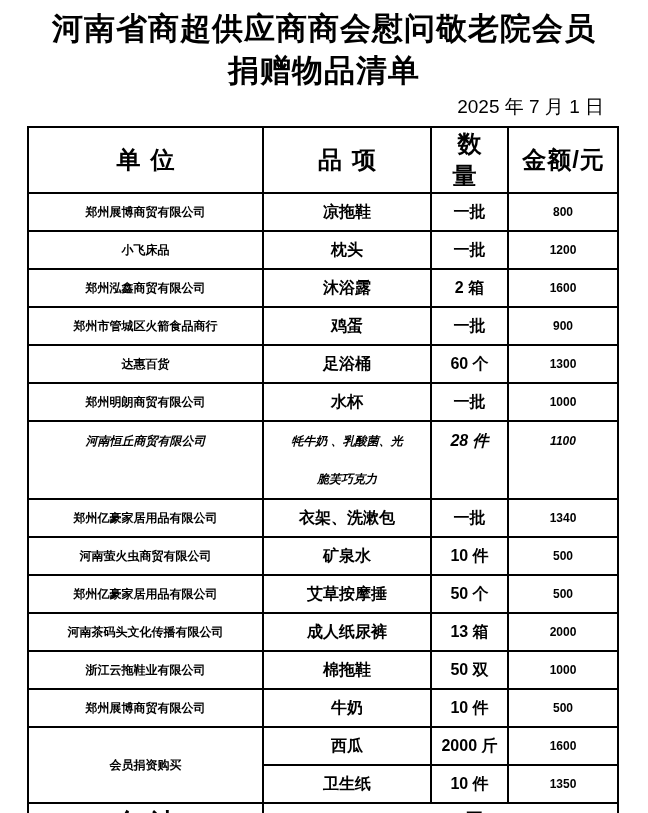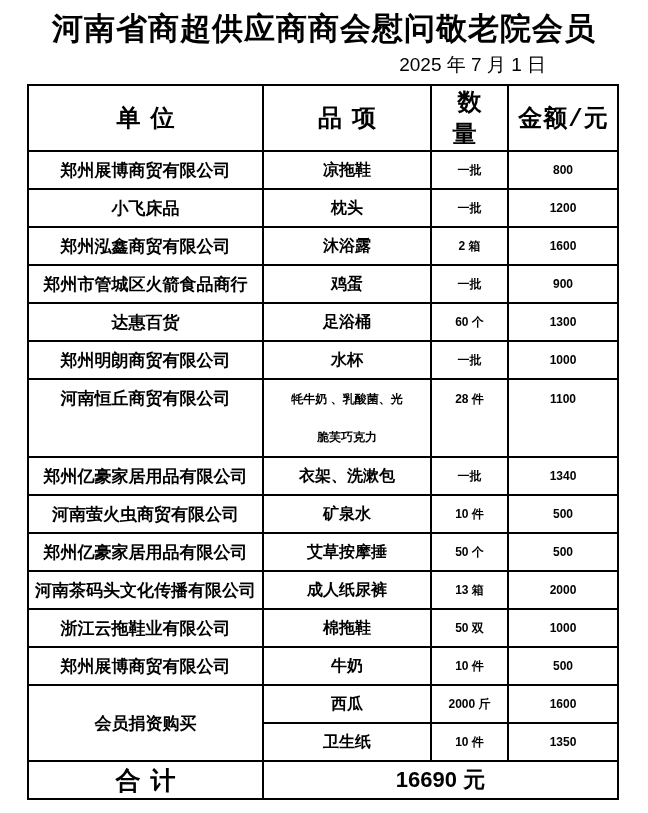--- a/index.html
+++ b/index.html
@@ -20,21 +20,21 @@
     font-size: 31px;
     line-height: 42px;
     padding-top: 8px;
     font-family: "Liberation Serif", serif;
     letter-spacing: 1px;
   }
   .title .line { display: block; }
 
   .date {
     text-align: right;
-    padding-right: 102px;
+    padding-right: 44px;
     font-size: 19px;
     font-weight: normal;
     margin-top: 2px;
     margin-bottom: 6px;
     font-family: "Liberation Sans", sans-serif;
   }
 
   table.donation {
     border-collapse: collapse;
     table-layout: fixed;
@@ -44,33 +44,33 @@
   table.donation td, table.donation th {
     border: 2px solid #000000;
     text-align: center;
     vertical-align: middle;
     font-weight: bold;
     padding: 0;
     overflow: hidden;
   }
   tr.header-row { height: 40px; }
   tr.data-row { height: 38px; }
-  tr.tall-row { height: 75px; }
+  tr.tall-row { height: 75px; font-style: italic; }
   tr.total-row { height: 38px; }
 
   th.hdr {
     font-size: 24px;
     letter-spacing: 10px;
     text-indent: 10px;
   }
-  th.hdr-amount { letter-spacing: 1px; text-indent: 1px; font-family: Liberation Mono, monospace; }
-
-  td.unit-cell { font-size: 17px; }
+  th.hdr-amount { letter-spacing: 1px; text-indent: 1px; }
+
+  td.unit-cell { font-size: 12px; }
   td.item-cell { font-size: 16px; }
-  td.qty-cell  { font-size: 12px; }
+  td.qty-cell  { font-size: 16px; }
   td.amt-cell  { font-size: 12px; }
 
   tr.tall-row td.vtop {
     vertical-align: top;
     line-height: 38px;
   }
   td.item-multi {
     white-space: pre-line;
     vertical-align: top;
     line-height: 38px;
@@ -84,20 +84,21 @@
   }
   td.total-value { font-size: 22px; }
 </style>
 </head>
 <body>
 
 <div class="page">
 
   <div class="title">
     <span class="line">河南省商超供应商商会慰问敬老院会员</span>
+    <span class="line">捐赠物品清单</span>
   </div>
 
   <div class="date">2025 年 7 月 1 日</div>
 
   <table class="donation">
     <colgroup>
       <col style="width:235px">
       <col style="width:168px">
       <col style="width:77px">
       <col style="width:110px">

